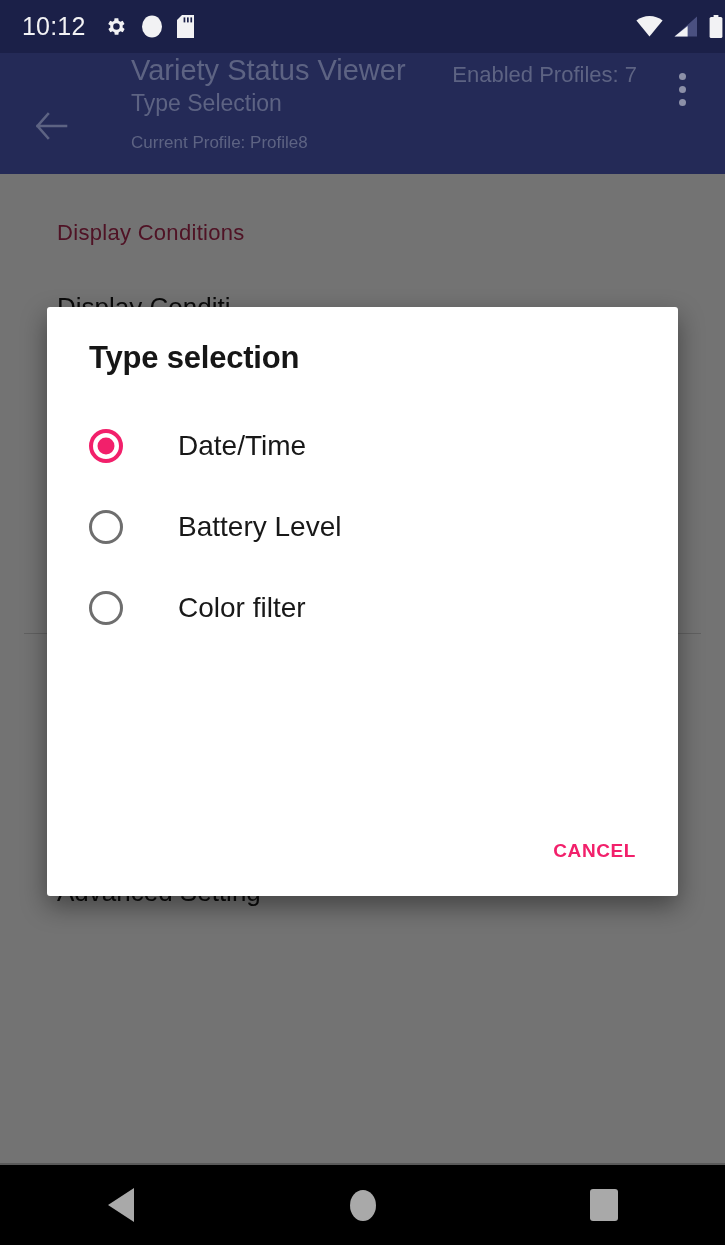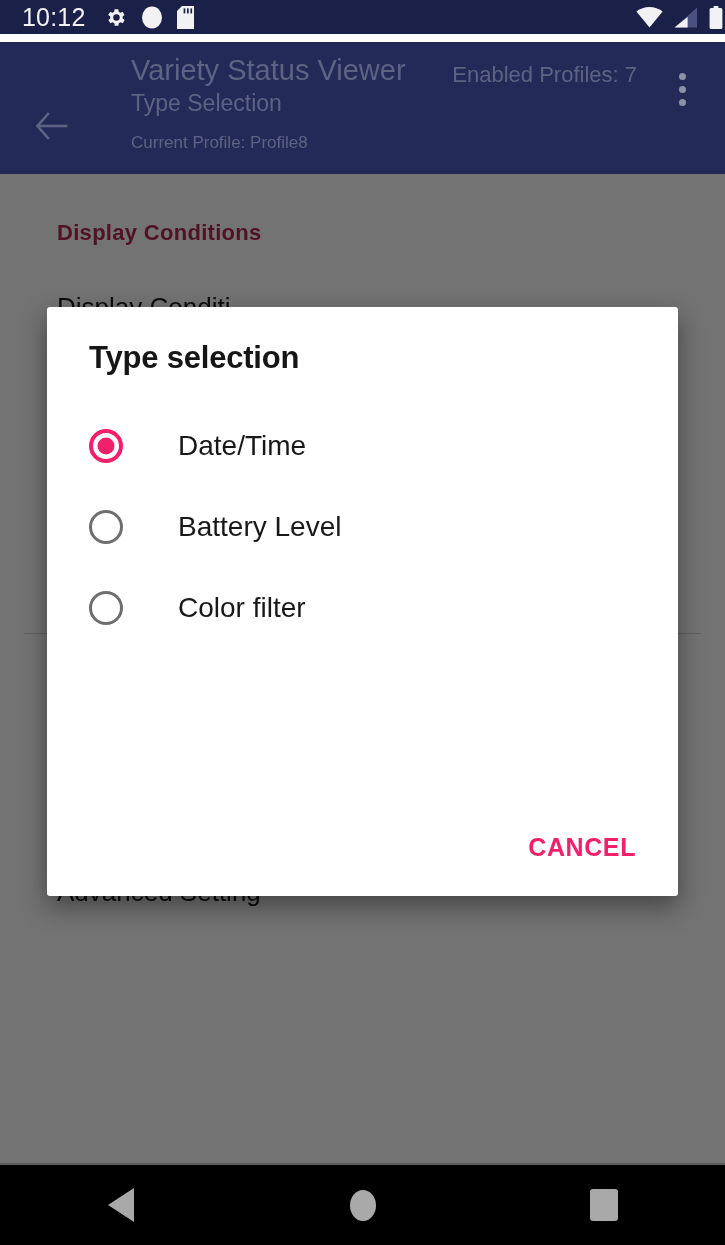--- a/index.html
+++ b/index.html
@@ -17,21 +17,21 @@
     height: 1245px;
     overflow: hidden;
     background: #ffffff;
   }
 
   
   #status-bar {
     position: absolute;
     left: 0; top: 0;
     width: 725px;
-    height: 34px;
+    height: 53px;
     background: #1a1f४8;
     background: #1b2048;
     display: flex;
     align-items: center;
     box-sizing: border-box;
     padding: 0 2px 0 22px;
     z-index: 5;
   }
   #status-bar .clock {
     color: #f2f2f4;
@@ -129,21 +129,21 @@
     background: #ffffff;
     overflow: hidden;
     z-index: 1;
   }
   #section-header {
     position: absolute;
     left: 57px;
     top: 68px;
     color: #b02a53;
     font-size: 22px;
-    font-weight: bold;
+    font-weight: normal;
     letter-spacing: 0.3px;
   }
   #row-display-condition {
     position: absolute;
     left: 57px;
     top: 140px;
     color: #1a1a1a;
     font-size: 26px;
   }
   #bg-divider {
@@ -234,21 +234,21 @@
     font-size: 28px;
     color: #181818;
     line-height: 1;
   }
   #cancel-button {
     position: absolute;
     right: 30px;
     bottom: 24px;
     padding: 10px 12px;
     color: #f2206b;
-    font-size: 25px;
+    font-size: 19px;
     font-weight: bold;
     letter-spacing: 0.6px;
     background: none;
     border: none;
     cursor: pointer;
     font-family: "Liberation Sans", sans-serif;
   }
 
   
   #nav-bar {

